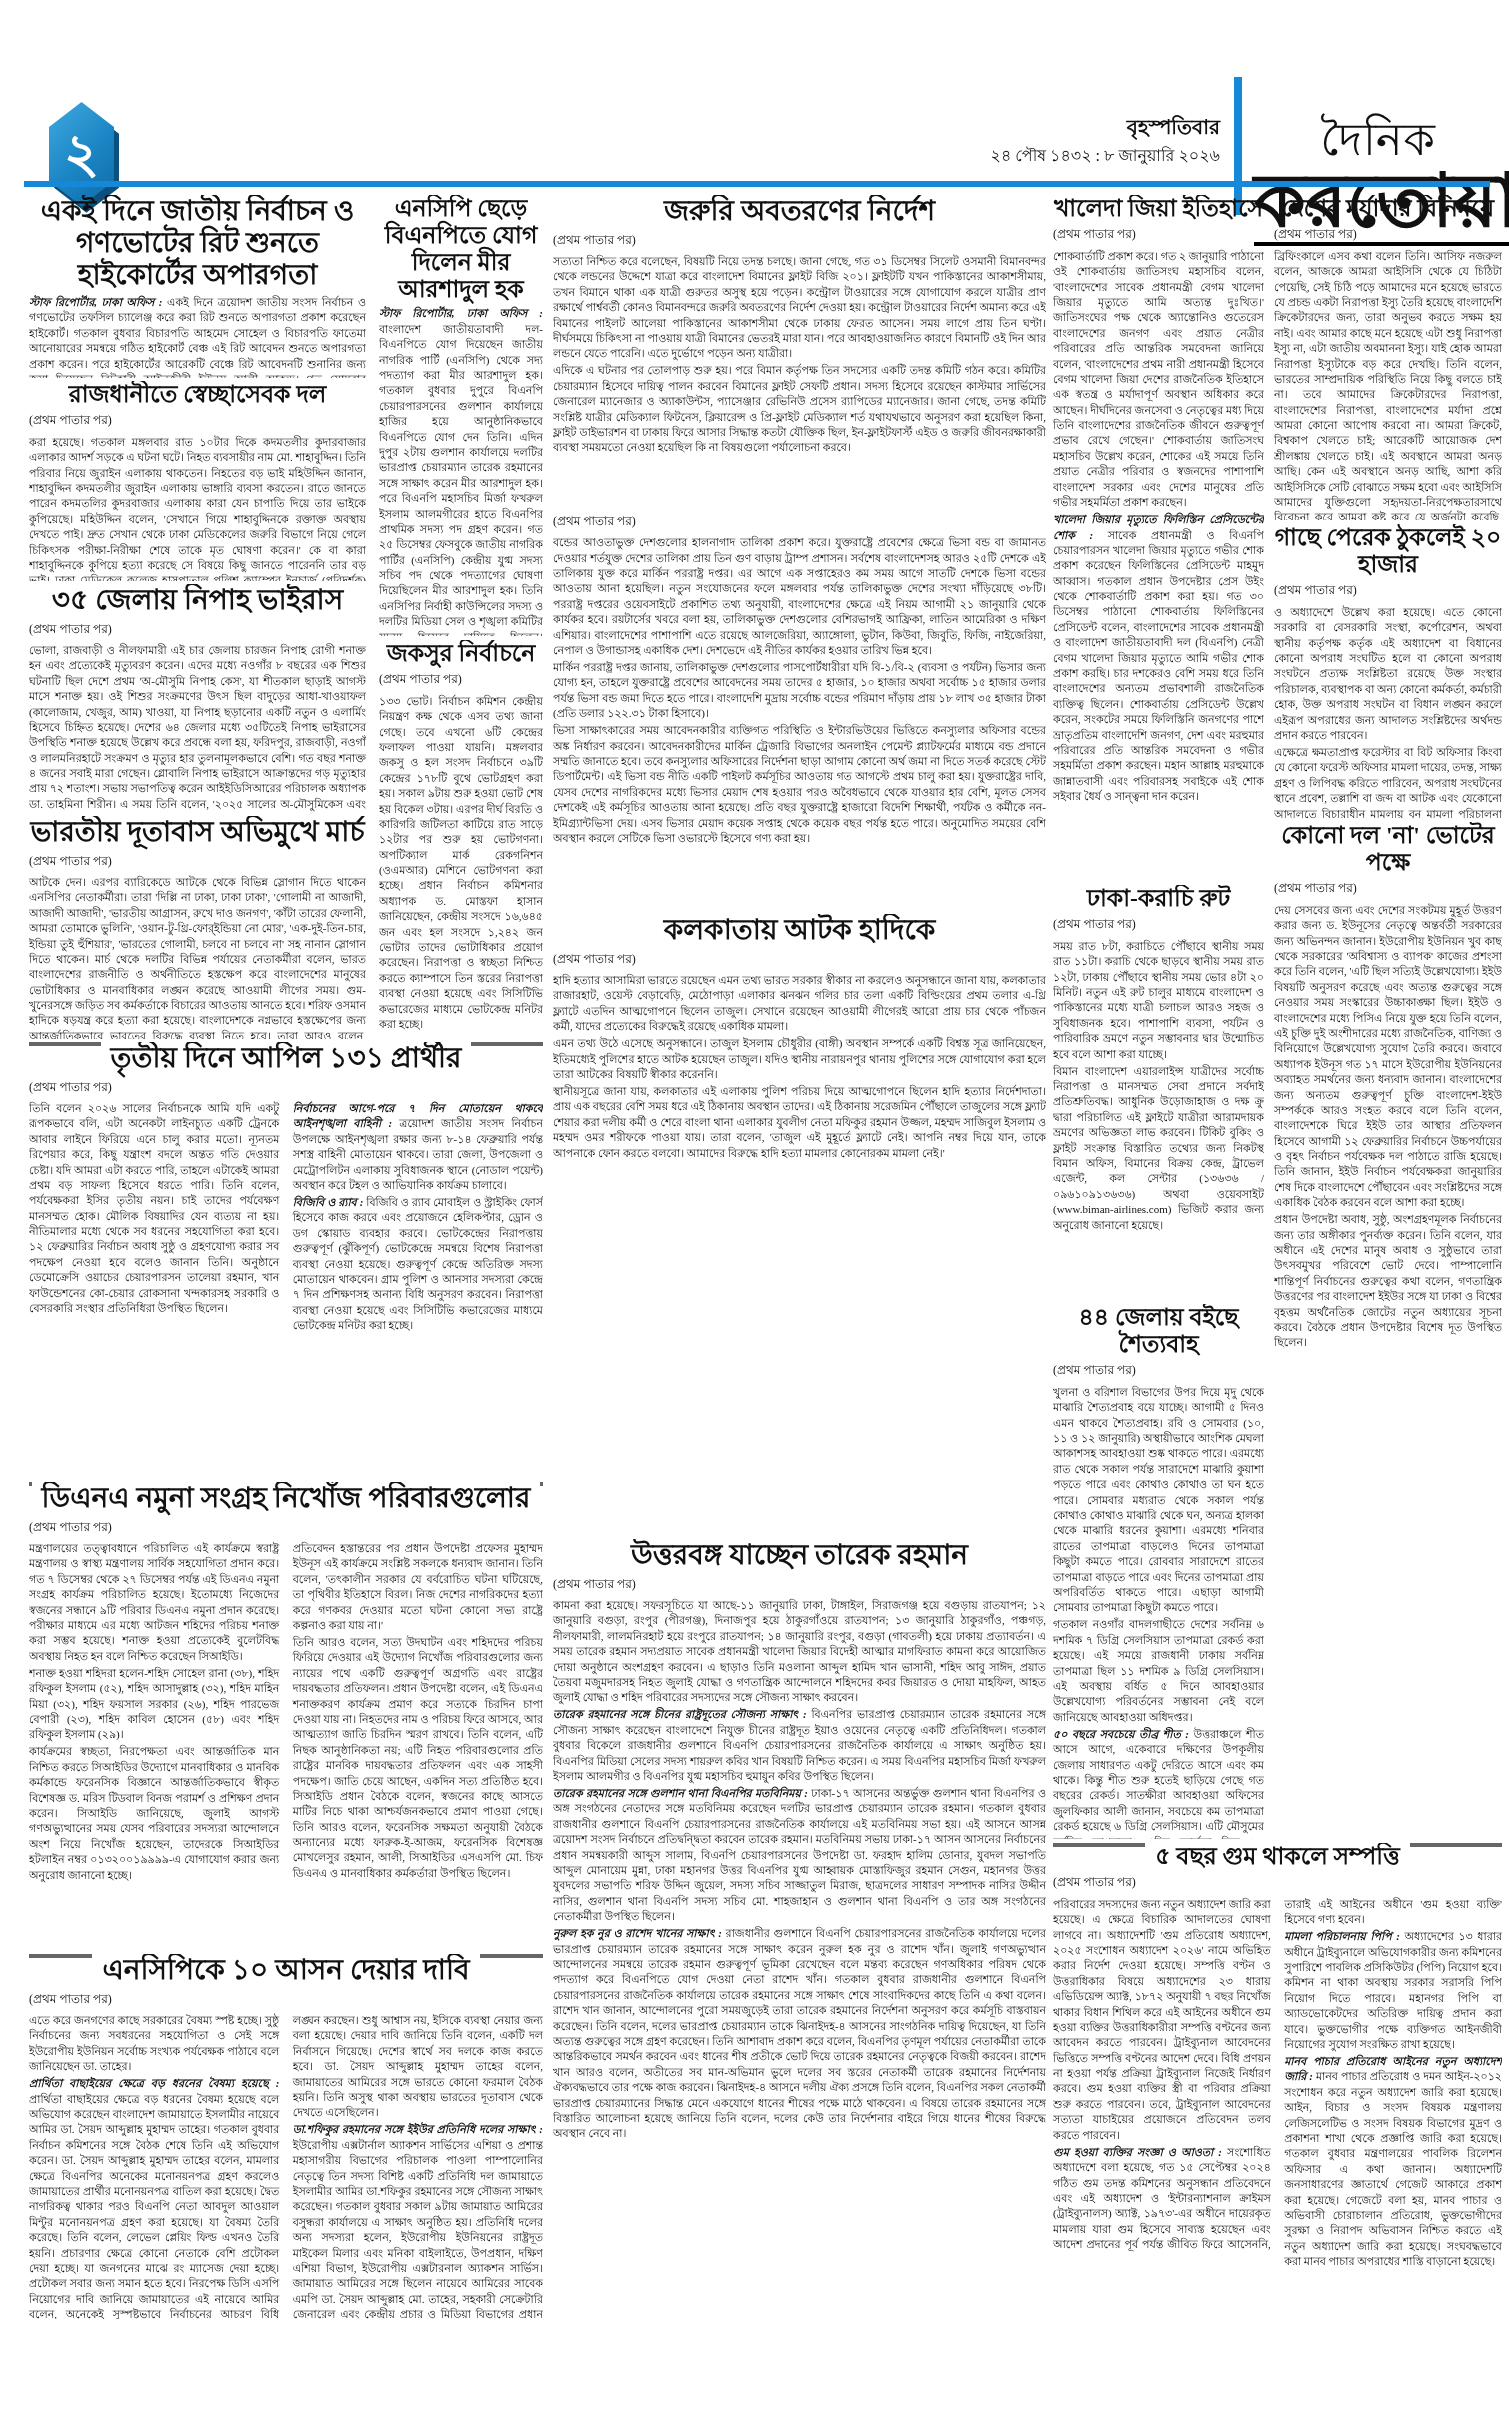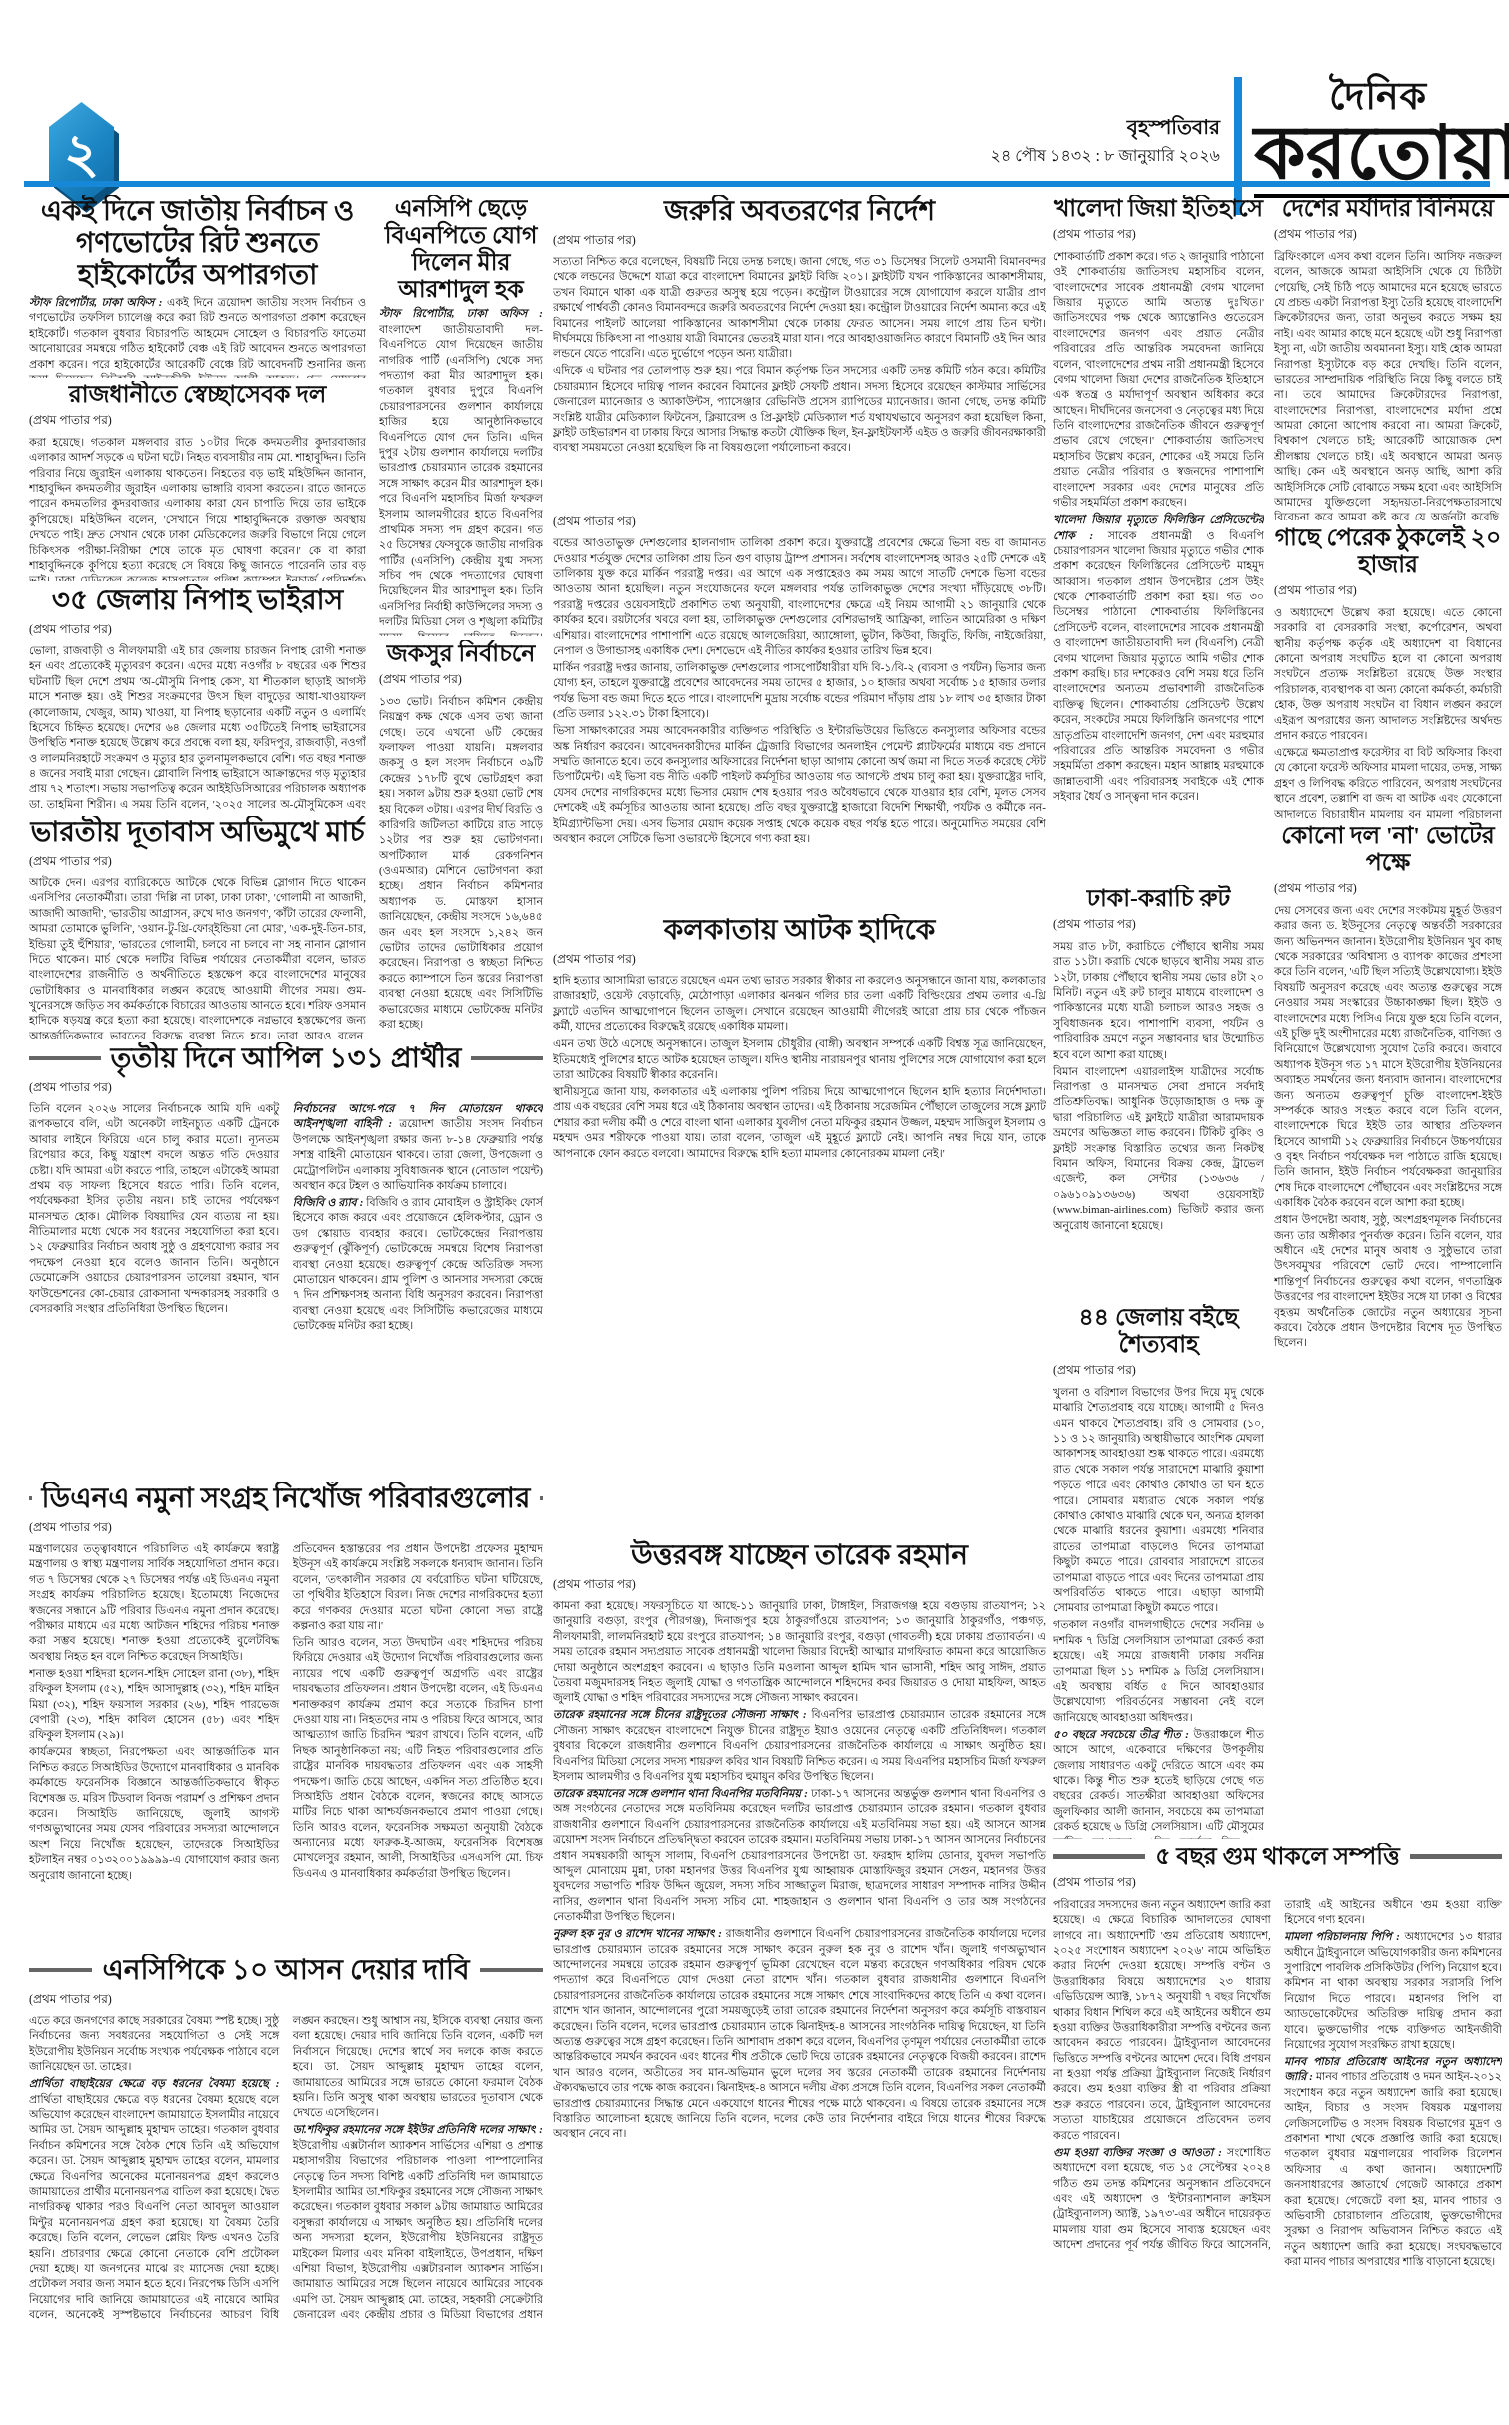--- a/index.html
+++ b/index.html
@@ -12,30 +12,30 @@
   .badge .face{position:absolute;left:0;top:0;width:65px;height:104px;
         background:linear-gradient(135deg,#3fa9e0 0%,#1b85c4 55%,#0f6aa6 100%);
         clip-path:polygon(50% 0,100% 24%,100% 76%,50% 100%,0 76%,0 24%);
         display:flex;align-items:center;justify-content:center;}
   .badge .num{color:#fff;font-size:54px;font-weight:bold;line-height:1;}
   .dateblock{position:absolute;left:960px;top:116px;width:260px;text-align:right;}
   .weekday{font-size:20px;font-weight:bold;line-height:1.1;}
   .dateline{font-size:16px;margin-top:5px;}
   .vbar{position:absolute;left:1234px;top:77px;width:7.5px;height:138px;background:#1787d8;}
   .masthead{position:absolute;left:1254px;top:77px;width:248px;text-align:center;}
-  .brandtop{font-size:38px;font-weight:bold;line-height:1;letter-spacing:0.8px;}
+  .brandtop{font-size:45px;font-weight:normal;line-height:1;letter-spacing:0.8px;margin-top:41px;}
   .brandmain{font-size:74px;font-weight:bold;line-height:1.05;border-bottom:4.2px solid #000;
         display:inline-block;padding-bottom:1.7px;}
   .hrule{position:absolute;left:23.5px;top:181px;width:1466px;height:5.9px;background:#1787d8;}
   
   .art{position:absolute;overflow:hidden;}
   .art .hl{margin:0 0 3.4px 0;text-align:center;font-weight:bold;line-height:1.15;}
   .hl.lg{font-size:28px;}
   .hl.md{font-size:23.5px;}
-  .hl.rules{display:flex;align-items:center;gap:10px;}
+  .hl.rules{display:flex;gap:10px;}
   .hl.rules::before,.hl.rules::after{content:"";flex:1;height:4.2px;background:#666;}
   .cont{text-align:left;font-size:12px;margin:0.8px 0 3.4px 0;}
   .body{text-align:justify;font-size:11px;line-height:1.4;}
   .body p{margin:0 0 1.7px 0;text-indent:0;}
   .body b{font-style:italic;}
   .cols2{column-count:2;column-gap:13.4px;height:100%;}
   
   #a0{left:29px;  top:195px;  width:337px; height:183px;}
   #a1{left:29px;  top:381px;  width:337px; height:200px;}
   #a2{left:29px;  top:584px;  width:337px; height:228px;}

